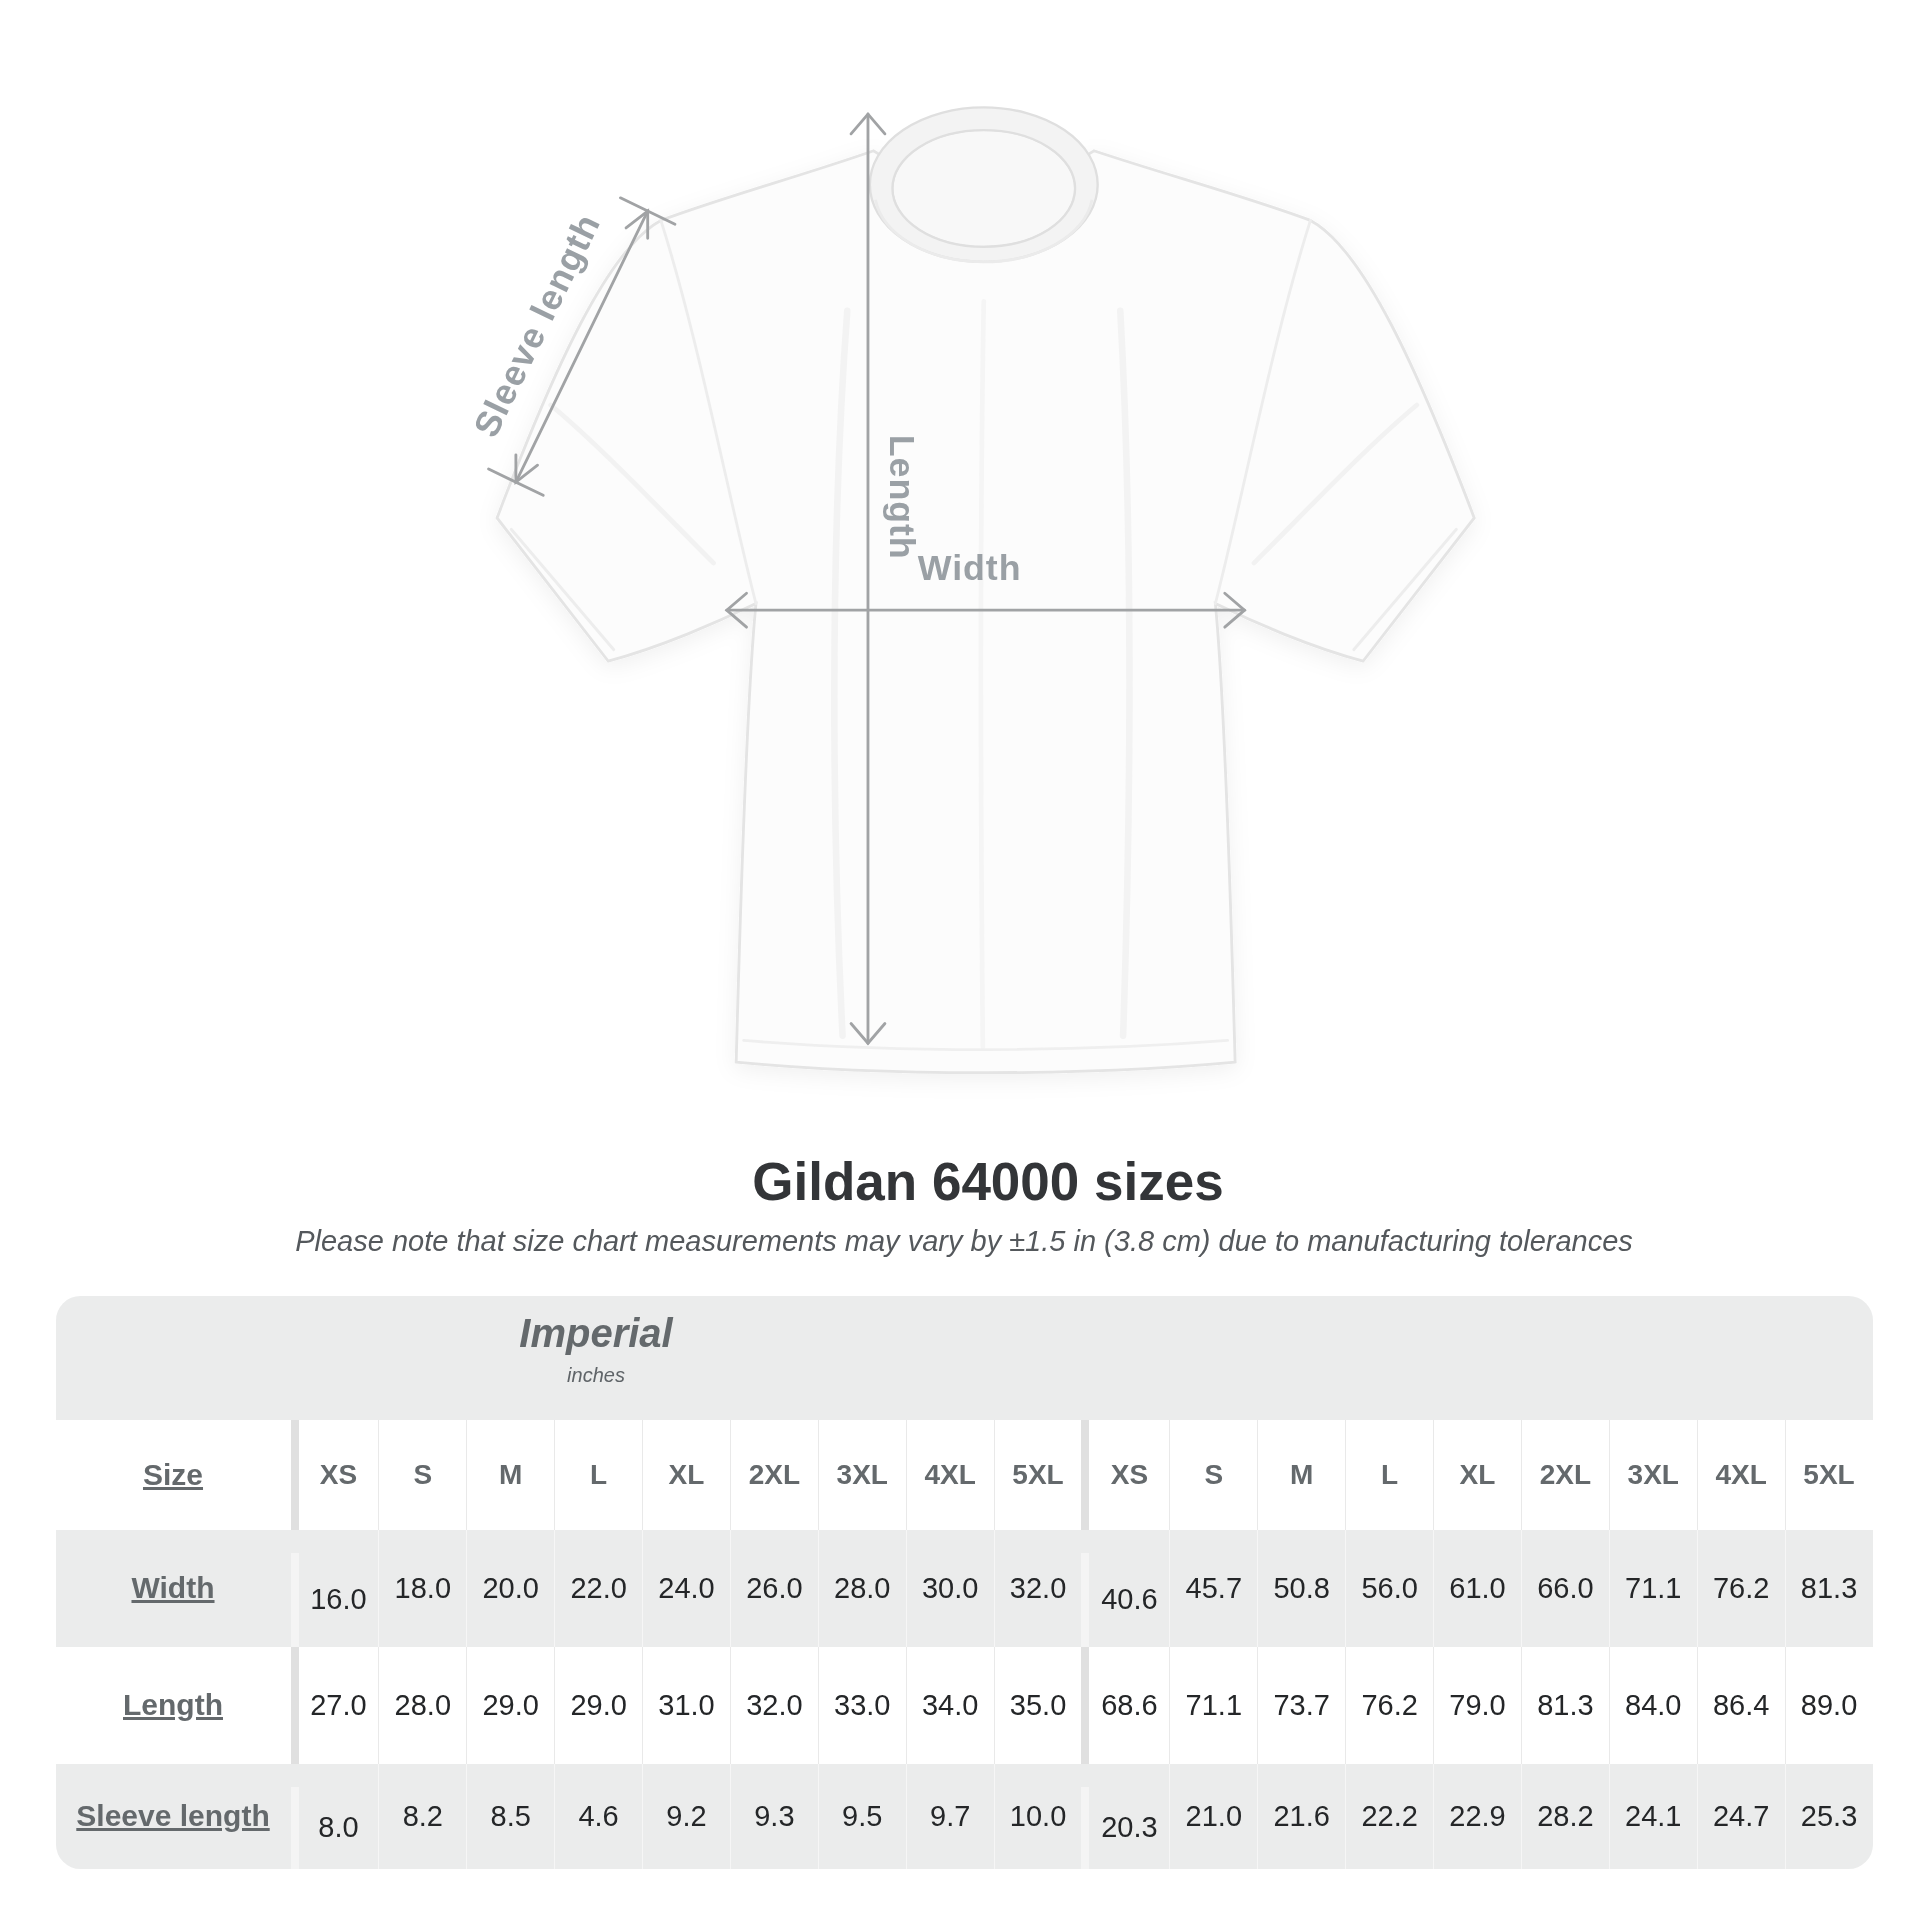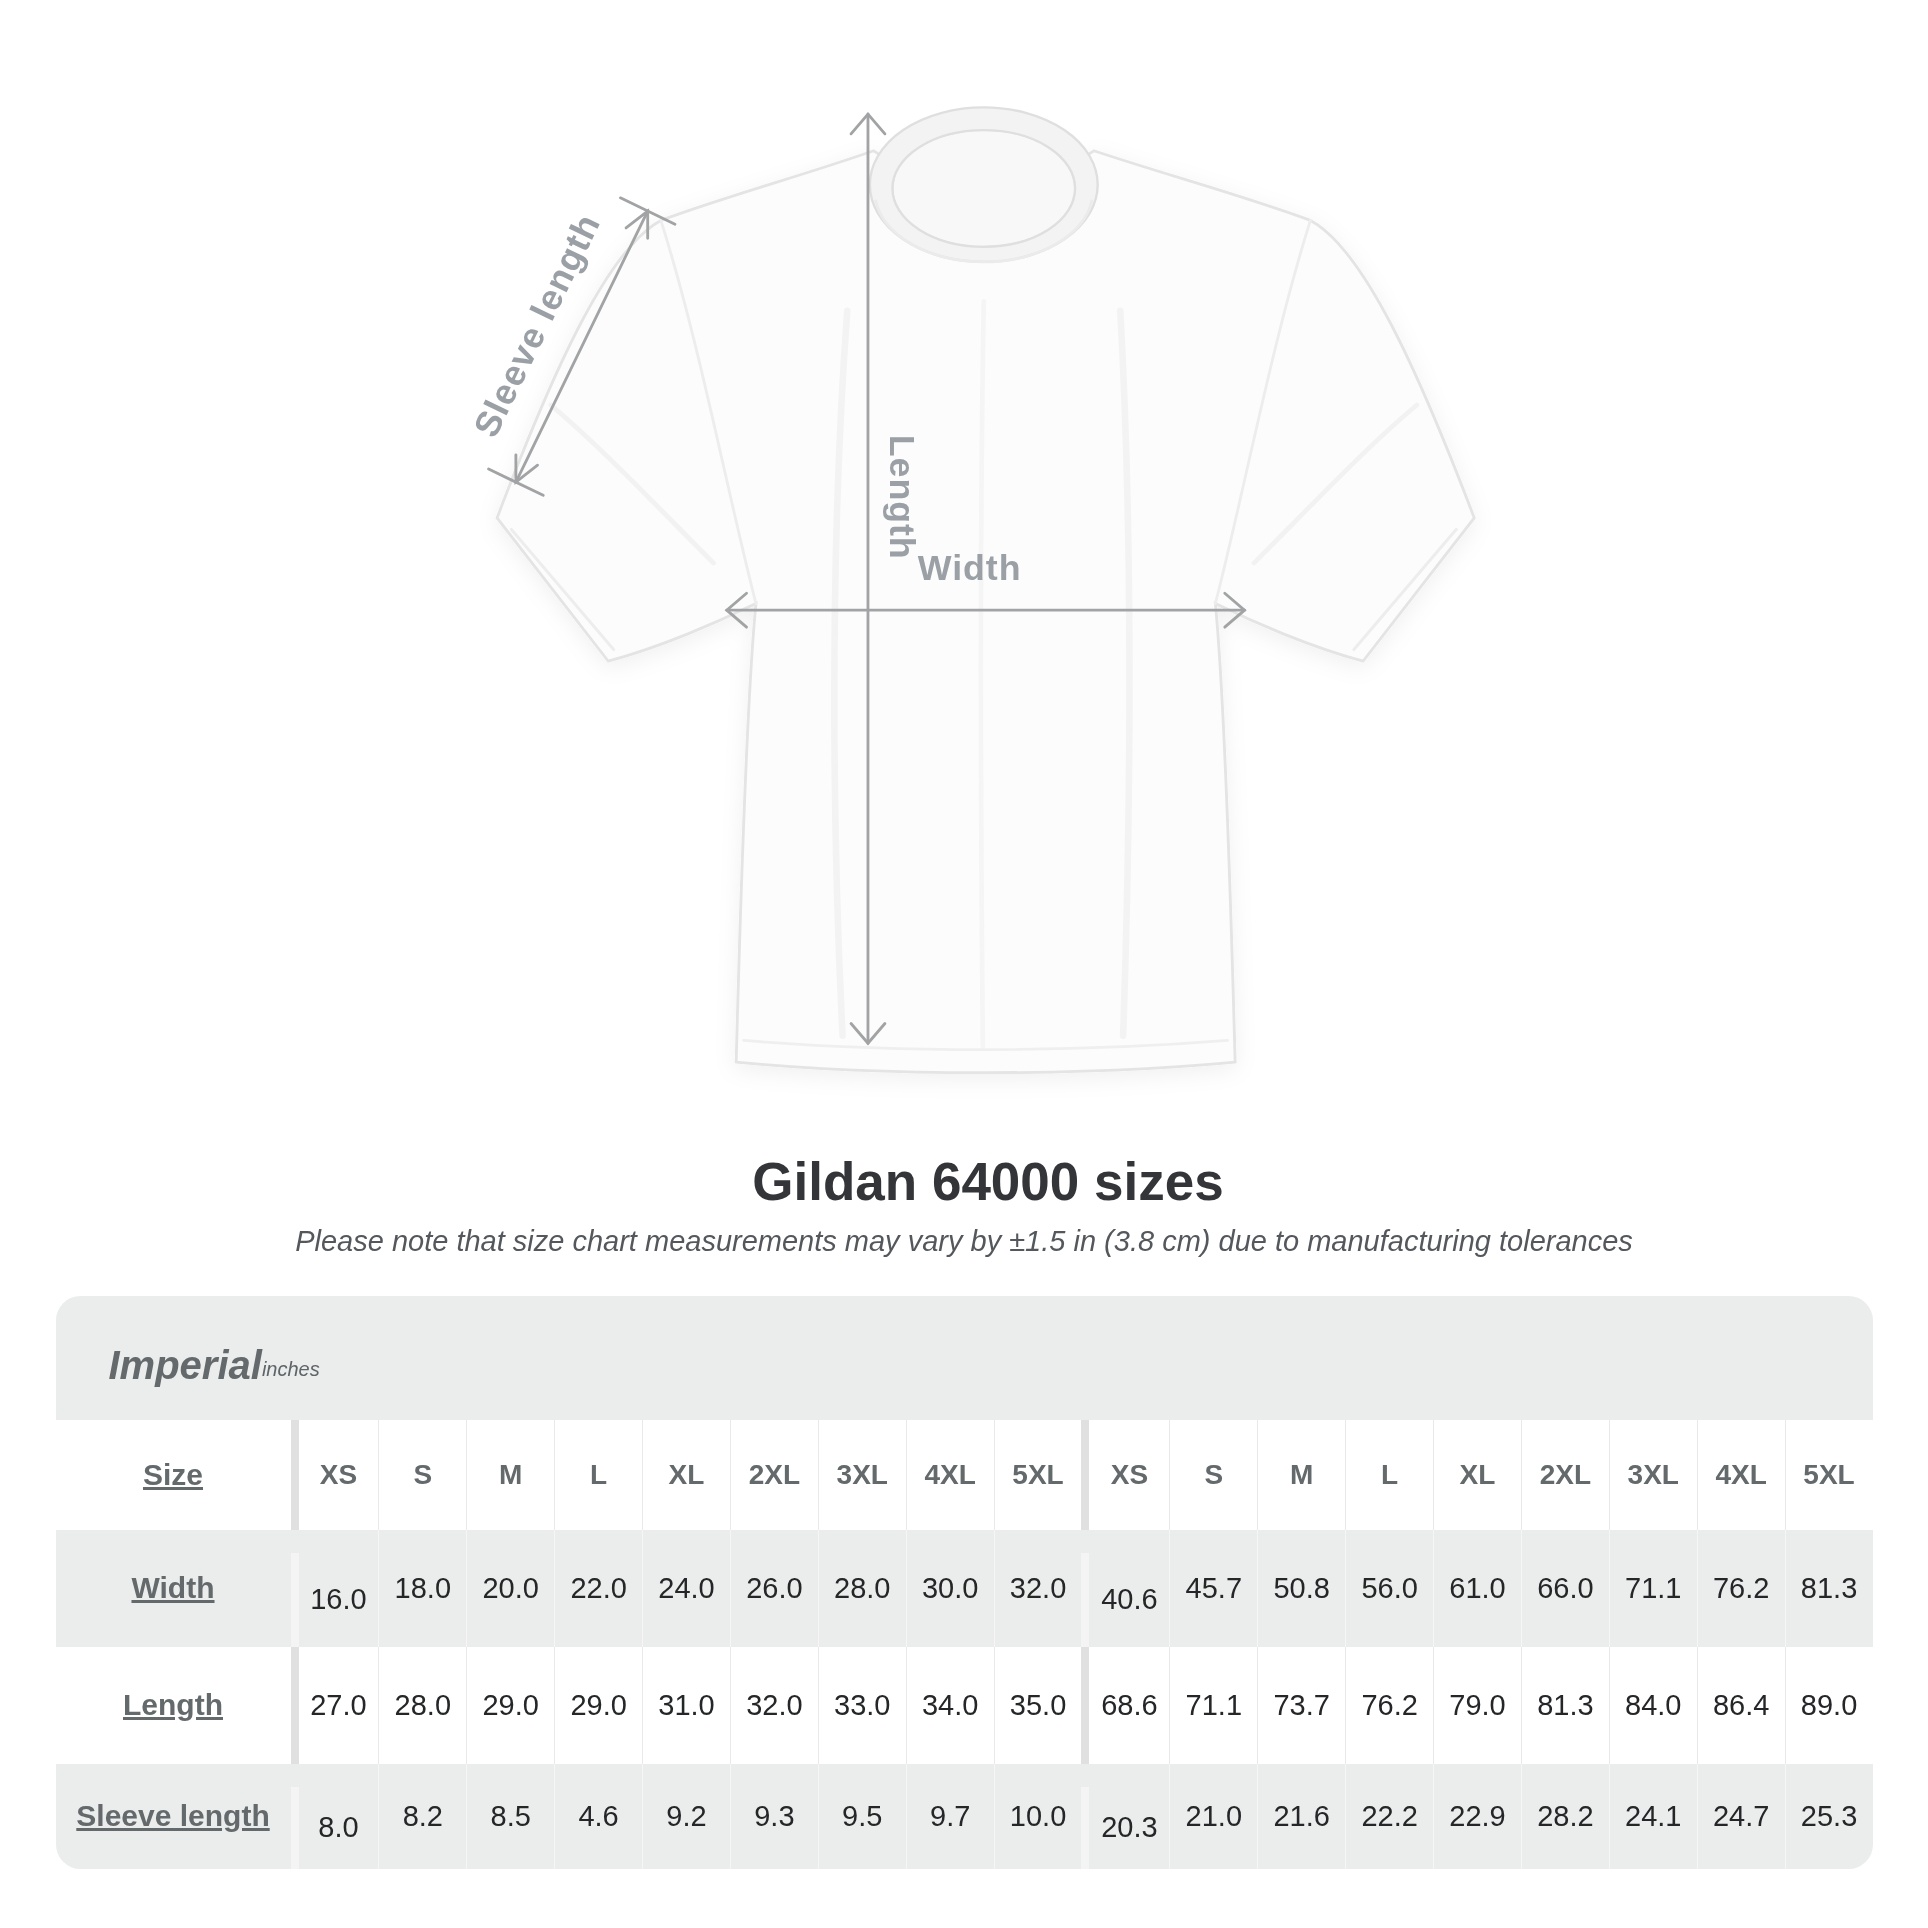--- a/index.html
+++ b/index.html
@@ -18,21 +18,21 @@
     font-size:29px;line-height:38px;color:#54585c;
   }
   .sizetable{
     width:1817px;margin:36px auto 0;
     border-radius:24.5px;overflow:hidden;background:#ffffff;
   }
   .band{
     display:grid;grid-template-columns:1028px 1fr;
     background:#ebecec;height:124px;
   }
-  .bh{display:flex;flex-direction:row;align-items:center;padding-top:15px;}
+  .bh{display:flex;flex-direction:column;align-items:center;padding-top:15px;}
   .bh-l{padding-left:53px;}
   .band-title{font-size:40px;font-weight:bold;font-style:italic;color:#64696c;}
   .band-sub{margin-top:8.5px;font-size:20px;font-style:italic;color:#5f6468;}
   .row{display:grid;grid-template-columns:235px repeat(18,1fr);}
   .row>div{display:flex;align-items:center;justify-content:center;}
   .r-size{height:110px;background:#ffffff;}
   .rw{background:#ffffff;}
   .rg{background:#ebecec;}
   .r1,.r2{height:117px;}
   .r3{height:105px;}

